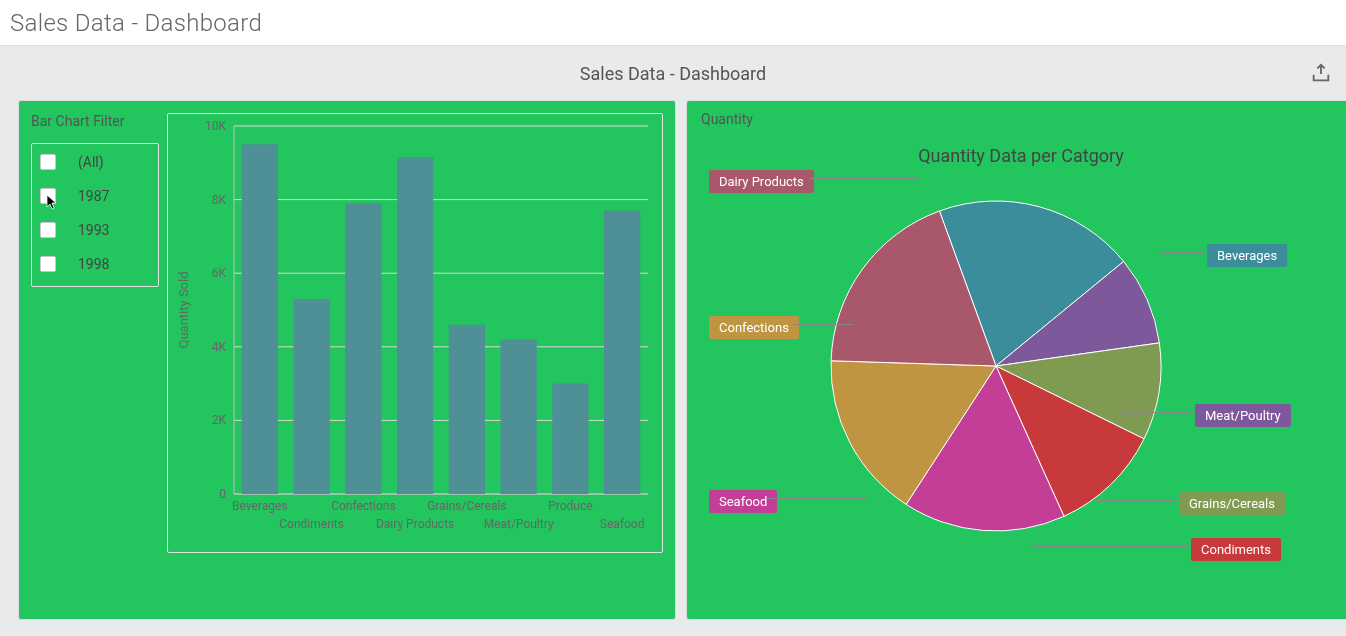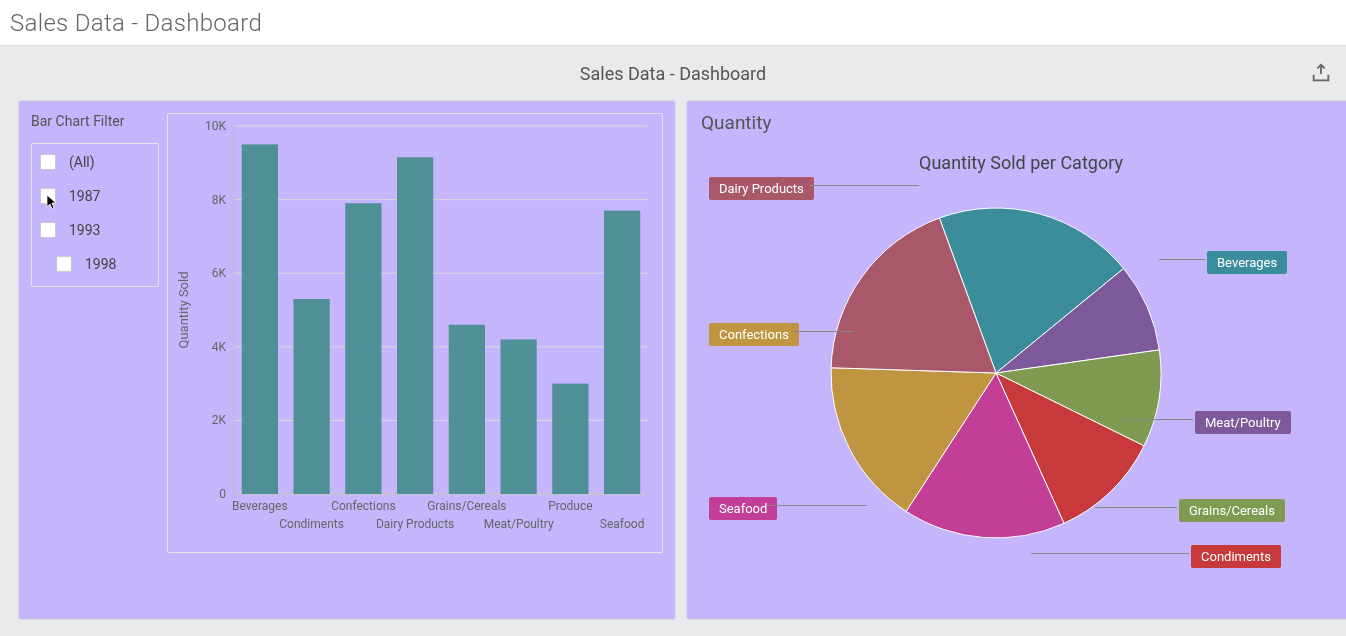--- a/index.html
+++ b/index.html
@@ -54,21 +54,21 @@
     width: 22px;
     height: 22px;
     cursor: pointer;
   }
   .dash {
     display: flex;
     gap: 10px;
     padding: 0 18px 14px 18px;
   }
   .panel {
-    background: #c4b5fd;
+    background: #22c55e;
     border: 1px solid #dcdcdc;
     border-radius: 3px;
   }
   .left-panel {
     flex: 0 0 652px;
     height: 520px;
     display: flex;
     padding: 12px;
   }
   .right-panel {
@@ -87,28 +87,28 @@
     margin-bottom: 14px;
   }
   .filter-box {
     border: 1px solid #e3e3e3;
     border-radius: 2px;
     padding: 10px 8px;
   }
   .filter-item {
     display: flex;
     align-items: center;
-    gap: 13px;
+    gap: 22px;
     font-size: 14px;
     color: #444;
     margin-bottom: 18px;
     cursor: pointer;
     position: relative;
   }
-  .filter-item:last-child { margin-bottom: 4px; margin-left: 16px; }
+  .filter-item:last-child { margin-bottom: 4px; }
   .cb {
     width: 16px;
     height: 16px;
     border: 1px solid #c9c9c9;
     border-radius: 2px;
     background: #fff;
   }
   .cursor-icon {
     position: absolute;
     left: 6px;
@@ -123,21 +123,21 @@
     position: relative;
   }
   .bar-svg { display: block; }
   .axis-label {
     font-size: 13px;
     fill: #666;
   }
   .tick-label { font-size: 12px; fill: #666; }
   .bar-rect { fill: #4f8f96; }
   .pie-title-top {
-    font-size: 19px;
+    font-size: 14px;
     color: #555;
   }
   .pie-title {
     text-align: center;
     font-size: 18px;
     color: #444;
     margin-top: 18px;
   }
   .pie-wrap {
     position: relative;
@@ -236,21 +236,21 @@
             <text x="402.375" y="396" text-anchor="middle" class="tick-label">Produce</text>
             <text x="454.125" y="414" text-anchor="middle" class="tick-label">Seafood</text>
             <text x="0" y="0" class="axis-label" transform="translate(20 196) rotate(-90)" text-anchor="middle">Quantity Sold</text>
           </svg>
       </div>
     </div>
   </div>
 
   <div class="panel right-panel">
     <div class="pie-title-top">Quantity</div>
-    <div class="pie-title">Quantity Sold per Catgory</div>
+    <div class="pie-title">Quantity Data per Catgory</div>
     <div class="pie-wrap" id="pie-wrap">
       <svg id="pie-svg" width="640" height="430">
           <path d="M 295 200 L 238.42186176985052 45.00350238018248 A 165 165 0 0 1 422.6484363569406 95.44916693001393 Z" fill="#3c8d9b" stroke="#fff" stroke-width="1"></path>
           <path d="M 295 200 L 422.6484363569406 95.44916693001393 A 165 165 0 0 1 458.3752110250384 176.90150605506557 Z" fill="#7d599b" stroke="#fff" stroke-width="1"></path>
           <path d="M 295 200 L 458.3752110250384 176.90150605506557 A 165 165 0 0 1 443.04389216777054 272.85606352128514 Z" fill="#7f9b52" stroke="#fff" stroke-width="1"></path>
           <path d="M 295 200 L 443.04389216777054 272.85606352128514 A 165 165 0 0 1 362.9912080678217 350.3402661480888 Z" fill="#c7393a" stroke="#fff" stroke-width="1"></path>
           <path d="M 295 200 L 362.9912080678217 350.3402661480888 A 165 165 0 0 1 205.14144421164252 338.38511463170687 Z" fill="#c23e97" stroke="#fff" stroke-width="1"></path>
           <path d="M 295 200 L 205.14144421164252 338.38511463170687 A 165 165 0 0 1 130.08307632786736 194.76470759938113 Z" fill="#c09541" stroke="#fff" stroke-width="1"></path>
           <path d="M 295 200 L 130.08307632786736 194.76470759938113 A 165 165 0 0 1 238.42186176985055 45.003502380182454 Z" fill="#a9586c" stroke="#fff" stroke-width="1"></path>
         </svg>

